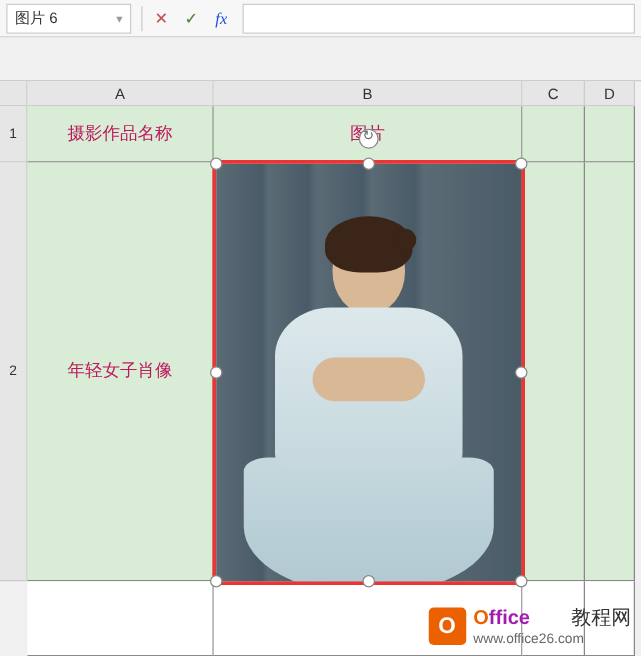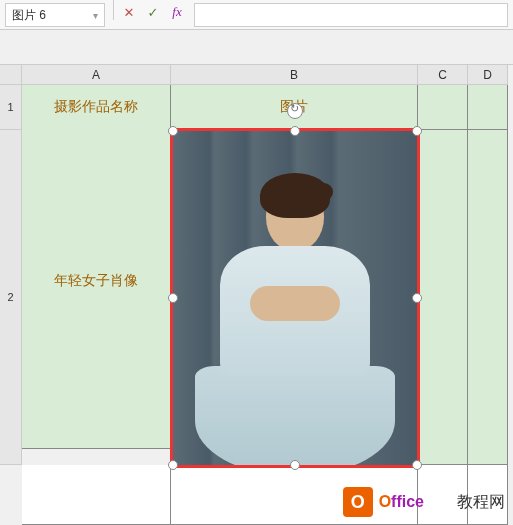--- a/index.html
+++ b/index.html
@@ -1,38 +1,38 @@
 <!DOCTYPE html>
 <html><head>
   <meta charset="utf-8">
   <style>
     * { box-sizing: border-box; margin: 0; padding: 0; }
     body { font-family: "Microsoft YaHei", Arial, sans-serif; background: #f0f0f0; width: 513px; height: 525px; overflow: hidden; position: relative; }
     
-    .formula-bar { display: flex; height: 30px; background: #f7f7f7; border-bottom: 1px solid #ccc; }
+    .formula-bar { display: flex; align-items: center; height: 30px; background: #f7f7f7; border-bottom: 1px solid #ccc; }
     .name-box { width: 100px; height: 24px; margin: 3px 5px; background: #fff; border: 1px solid #ccc; display: flex; align-items: center; padding: 0 6px; font-size: 12px; color: #333; position: relative; }
     .name-box::after { content: "▾"; position: absolute; right: 6px; color: #999; font-size: 10px; }
     .fb-divider { width: 1px; height: 20px; background: #ccc; margin: 0 3px; }
-    .fb-btn { width: 24px; height: 24px; display: flex; align-items: center; justify-content: center; font-size: 13px; color: #a21caf; }
+    .fb-btn { width: 24px; height: 24px; display: flex; align-items: center; justify-content: center; font-size: 13px; color: #1d4ed8; }
     .fb-btn.cancel { color: #c0504d; }
     .fb-btn.confirm { color: #548235; }
     .fb-btn.fx { font-style: italic; font-family: "Times New Roman", serif; }
     .formula-input { flex: 1; height: 24px; background: #fff; border: 1px solid #ccc; margin: 3px 5px; }
     
     .toolbar-gap { height: 35px; background: #f0f0f0; border-bottom: 1px solid #ccc; }
     
     .sheet { position: relative; background: #fff; }
     .corner { position: absolute; left: 0; top: 0; width: 22px; height: 20px; background: #e6e6e6; border-right: 1px solid #ccc; border-bottom: 1px solid #ccc; }
     .col-headers { position: absolute; left: 22px; top: 0; height: 20px; display: flex; }
     .col-h { background: #e6e6e6; border-right: 1px solid #ccc; border-bottom: 1px solid #ccc; text-align: center; font-size: 12px; color: #333; line-height: 20px; }
     .row-headers { position: absolute; left: 0; top: 20px; width: 22px; }
     .row-h { background: #e6e6e6; border-right: 1px solid #ccc; border-bottom: 1px solid #ccc; text-align: center; font-size: 11px; color: #333; display: flex; align-items: center; justify-content: center; }
     
     .cells { position: absolute; left: 22px; top: 20px; }
-    .cell { position: absolute; background: #d8ecd6; border-right: 1px solid #888; border-bottom: 1px solid #888; font-size: 14px; color: #a16207; display: flex; align-items: center; justify-content: center; }
+    .cell { position: absolute; background: #d8ecd6; border-right: 1px solid #888; border-bottom: 1px solid #888; font-size: 14px; color: #be185d; display: flex; align-items: center; justify-content: center; }
     
     .image-container { position: absolute; left: 170px; top: 128px; width: 250px; height: 340px; border: 3px solid #e33; }
     .photo { width: 100%; height: 100%; background: linear-gradient(90deg, #5a6b75 0%, #4a5b68 15%, #5a6b75 17%, #4a5b68 30%, #5a6b75 33%, #4a5b68 48%, #5a6b75 51%, #4a5b68 65%, #5a6b75 68%, #4a5b68 100%); position: relative; overflow: hidden; }
     .person { position: absolute; left: 50%; top: 15%; transform: translateX(-50%); }
     .head { width: 58px; height: 70px; background: #d9b896; border-radius: 50% 50% 48% 48%; position: relative; margin: 0 auto; }
     .hair { position: absolute; top: -8px; left: -6px; width: 70px; height: 45px; background: #3a2518; border-radius: 50% 50% 40% 40%; }
     .hair::after { content: ""; position: absolute; right: -3px; top: 10px; width: 18px; height: 18px; background: #3a2518; border-radius: 50%; }
     .torso { width: 150px; height: 130px; background: linear-gradient(180deg, #dce8ec 0%, #c5d8de 100%); border-radius: 30% 30% 10% 10%; margin: -5px auto 0; position: relative; }
     .arms { position: absolute; top: 40px; left: 50%; transform: translateX(-50%); width: 90px; height: 35px; background: #d9b896; border-radius: 20px; }
     .skirt { width: 200px; height: 110px; background: linear-gradient(180deg, #c5d8de 0%, #b0c8d0 100%); border-radius: 10% 10% 50% 50%; margin: -10px auto 0; }
@@ -76,21 +76,21 @@
   </div>
   <div class="row-headers">
     <div class="row-h" style="height:45px">1</div>
     <div class="row-h" style="height:335px">2</div>
   </div>
   <div class="cells">
     <div class="cell" style="left:0;top:0;width:149px;height:45px">摄影作品名称</div>
     <div class="cell" style="left:149px;top:0;width:247px;height:45px">图片</div>
     <div class="cell" style="left:396px;top:0;width:50px;height:45px"></div>
     <div class="cell" style="left:446px;top:0;width:40px;height:45px"></div>
-    <div class="cell" style="left:0;top:29px;width:149px;height:335px">年轻女子肖像</div>
+    <div class="cell" style="left:0;top:45px;width:149px;height:335px">年轻女子肖像</div>
     <div class="cell" style="left:149px;top:45px;width:247px;height:335px"></div>
     <div class="cell" style="left:396px;top:45px;width:50px;height:335px"></div>
     <div class="cell" style="left:446px;top:45px;width:40px;height:335px"></div>
     <div class="cell" style="left:0;top:380px;width:149px;height:60px;background:#fff"></div>
     <div class="cell" style="left:149px;top:380px;width:247px;height:60px;background:#fff"></div>
     <div class="cell" style="left:396px;top:380px;width:50px;height:60px;background:#fff"></div>
     <div class="cell" style="left:446px;top:380px;width:40px;height:60px;background:#fff"></div>
   </div>
 </div>
 
@@ -114,14 +114,15 @@
   <div class="handle h-mr"></div>
   <div class="handle h-bl"></div>
   <div class="handle h-bm"></div>
   <div class="handle h-br"></div>
 </div>
 
 <div class="watermark">
   <div class="wm-icon">O</div>
   <div class="wm-text">
     <span class="wm-brand-o">O</span><span class="wm-brand">ffice</span><span class="wm-cn">教程网</span>
+    <span class="wm-url">www.office26.com</span>
   </div>
 </div>
 
 </body></html>

